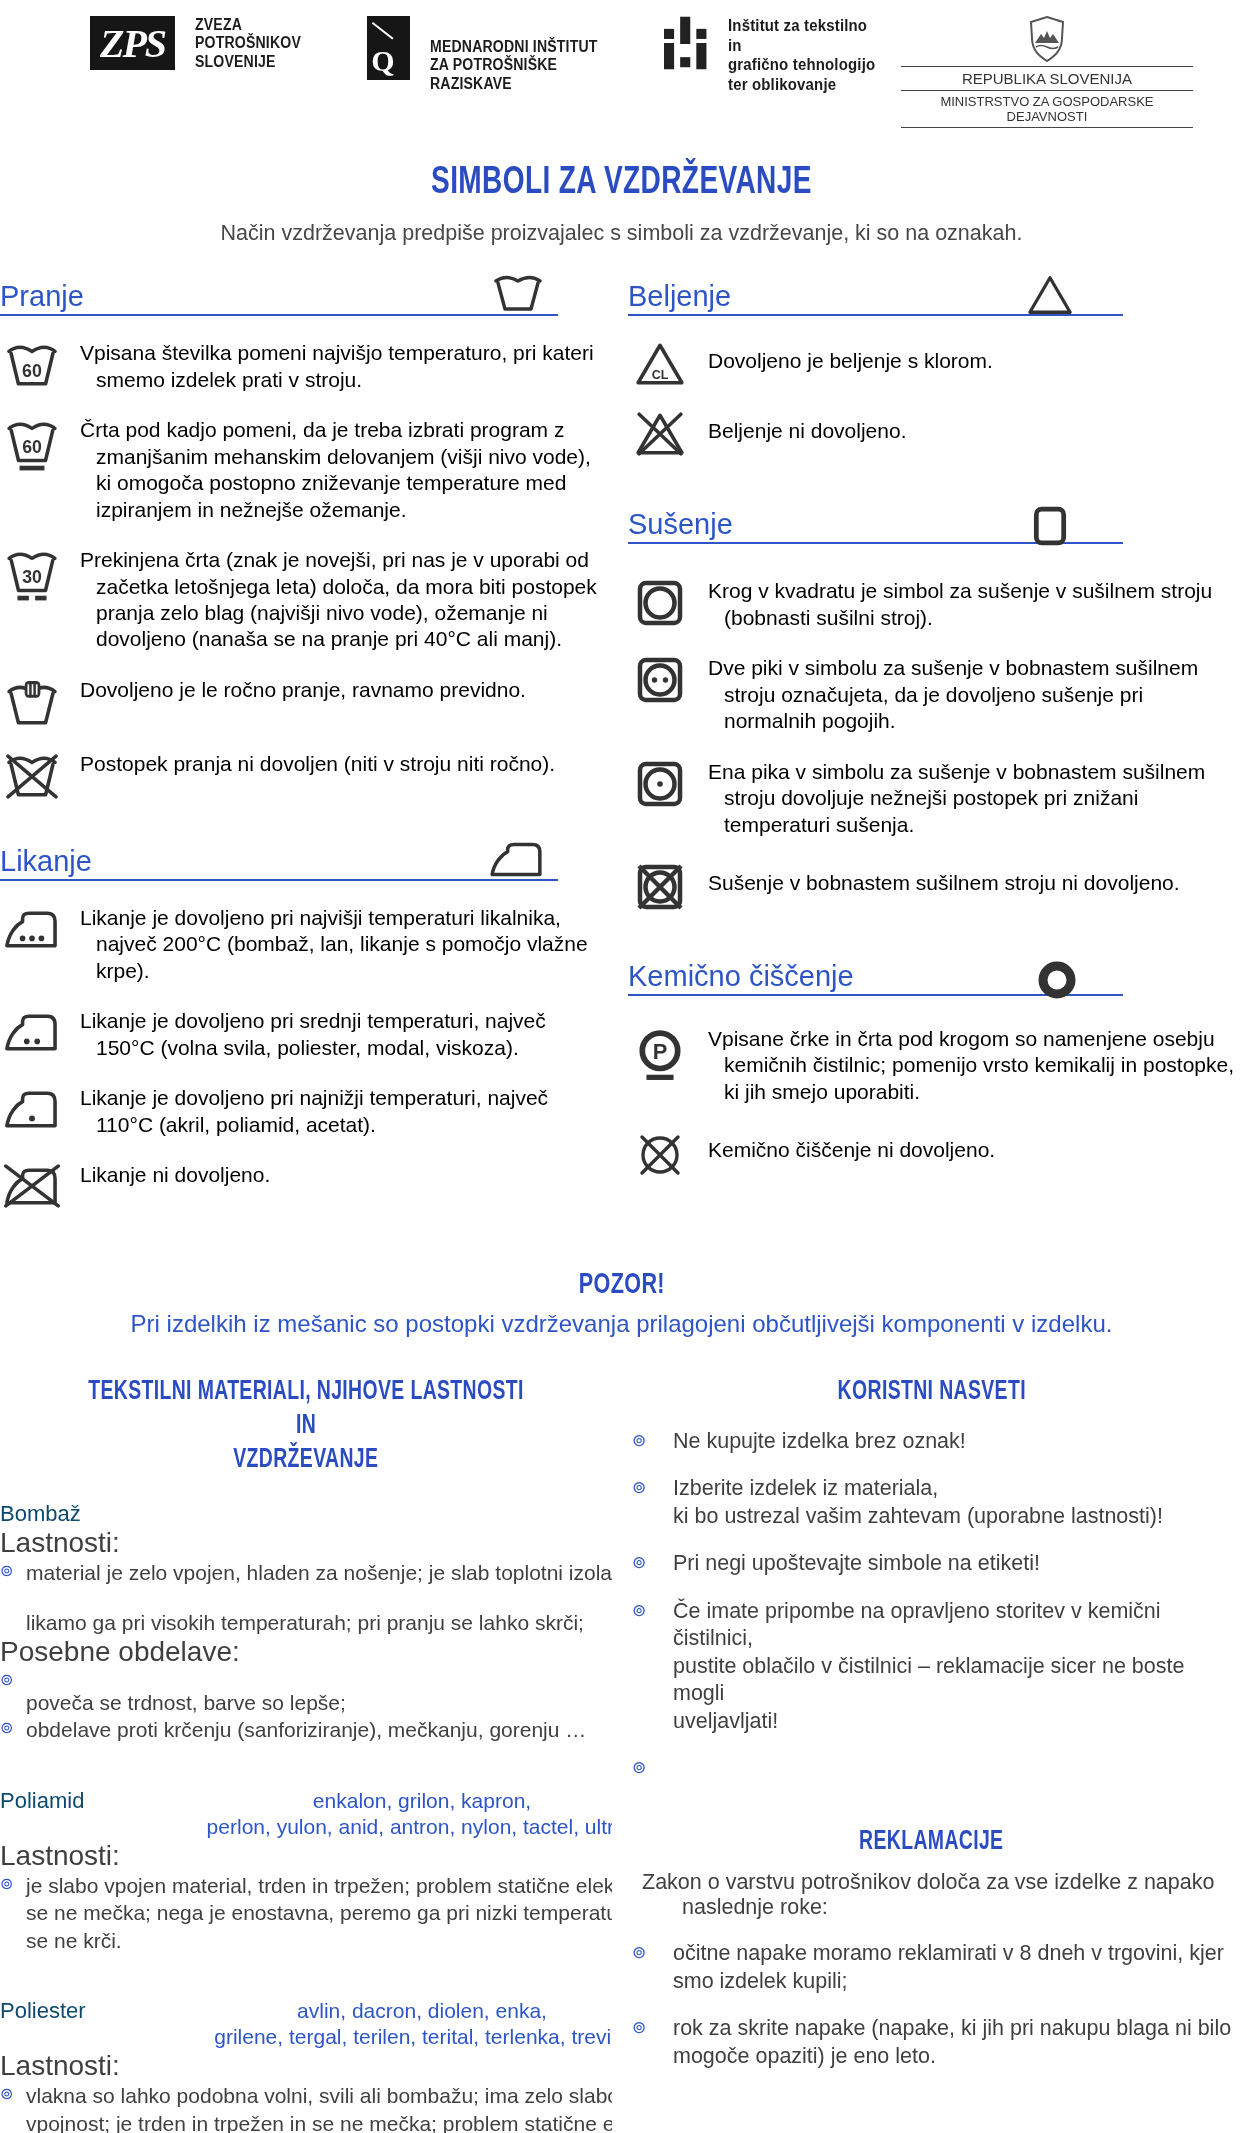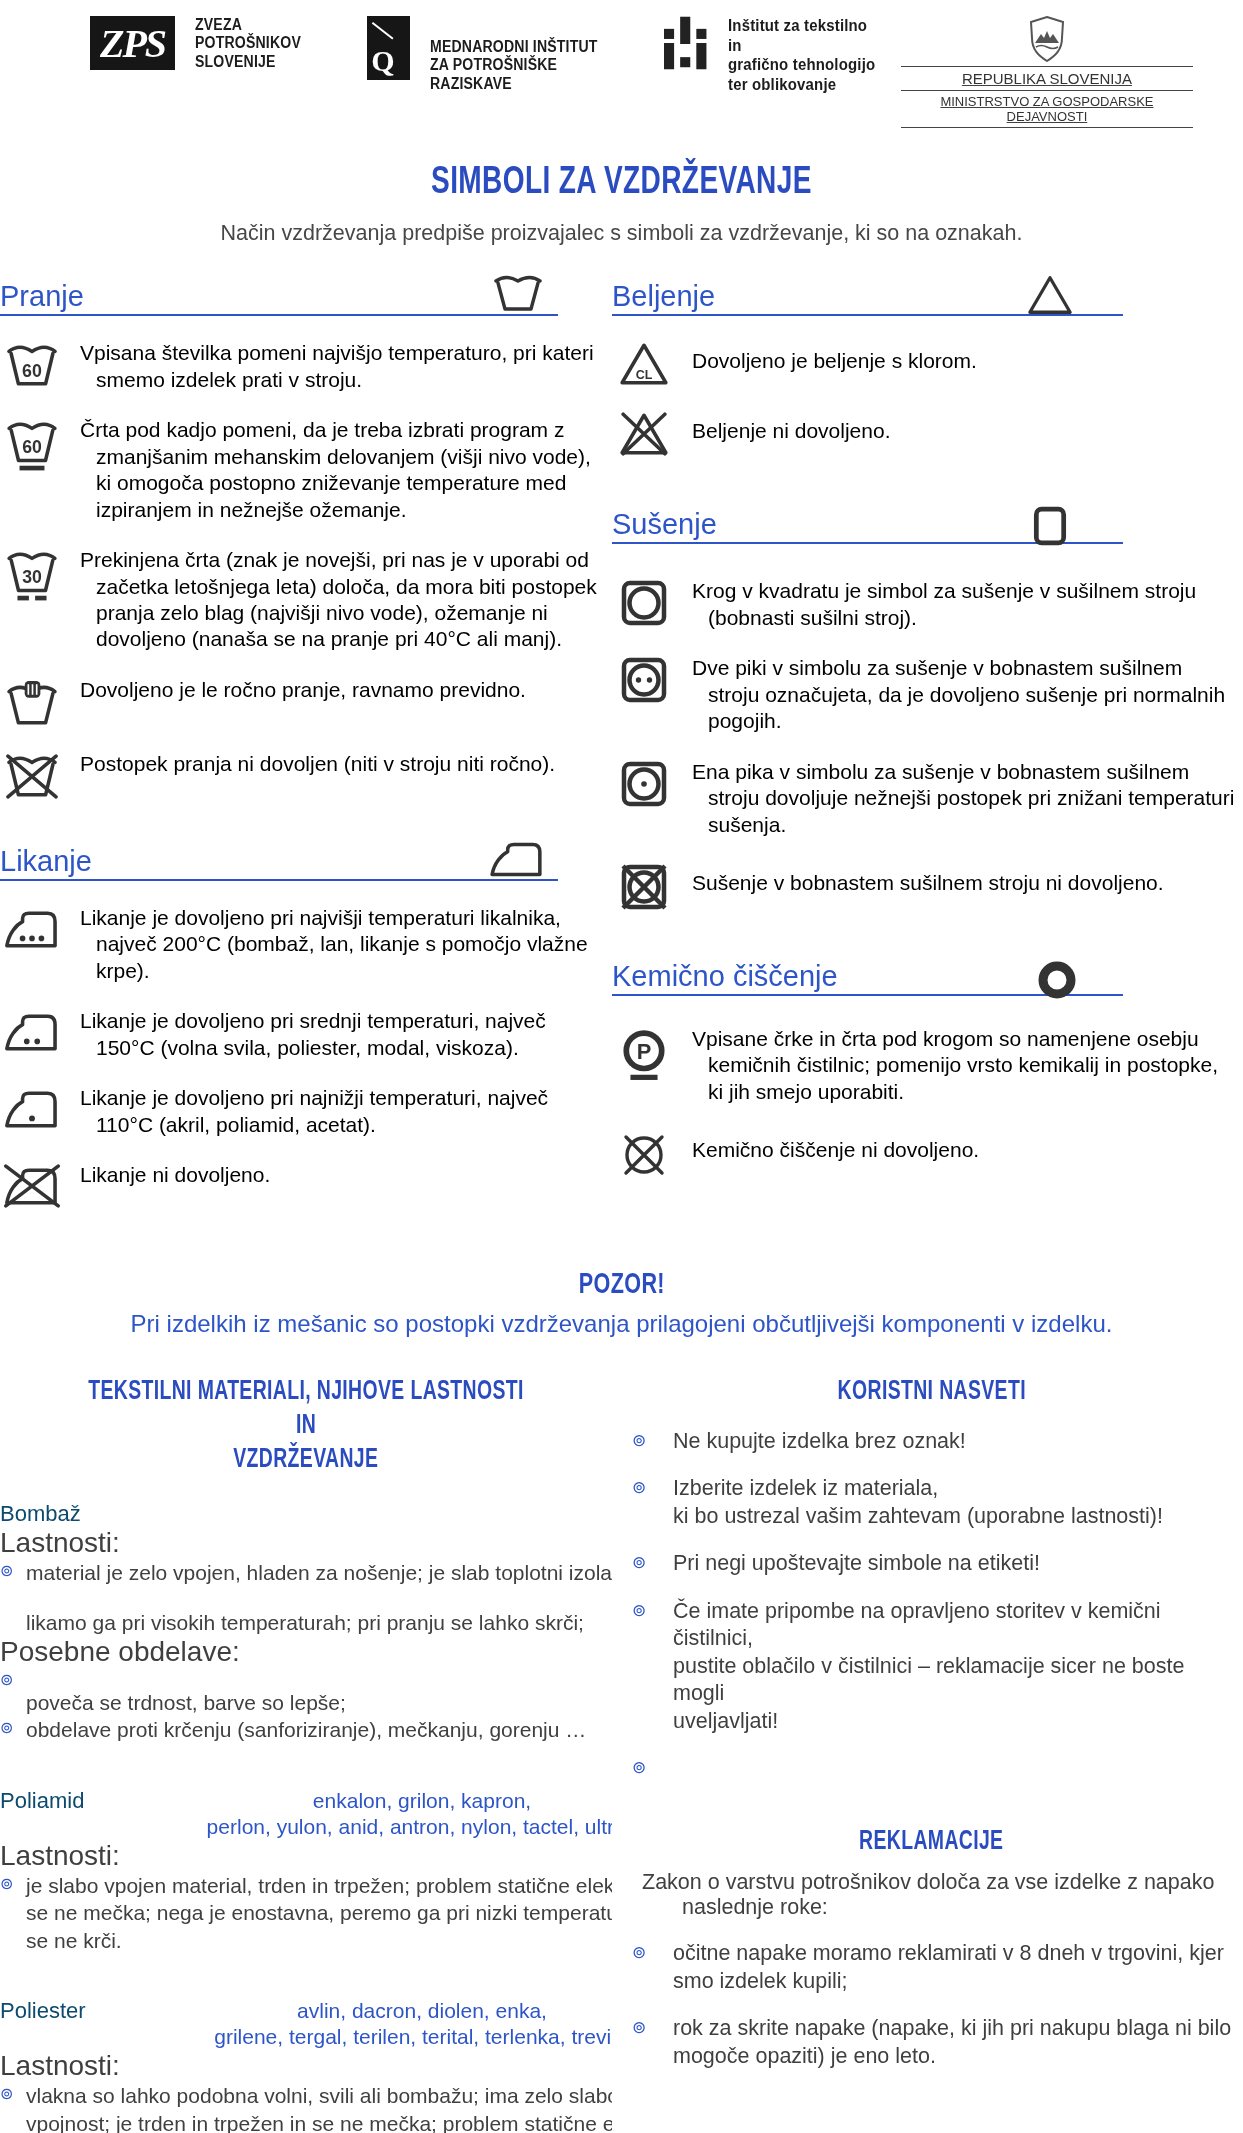--- a/index.html
+++ b/index.html
@@ -14,30 +14,30 @@
            font-style:italic;font-size:40px;letter-spacing:-2px;}
   .logo-label{font-weight:bold;font-size:16px;line-height:1.15;color:#1c1c1c;
               transform:scaleX(.88);transform-origin:left top;letter-spacing:.2px;}
   .logo-label.light{font-size:17px;}
   .q-box{background:#161616;width:44px;height:64px;position:relative;}
   .q-box span{position:absolute;left:4px;bottom:2px;color:#fff;font-weight:bold;font-size:30px;
               font-family:"Liberation Serif",serif;}
   .q-box i{position:absolute;left:6px;top:6px;width:26px;height:1.5px;background:#fff;
            transform:rotate(38deg);transform-origin:left top;}
   .gov{display:flex;flex-direction:column;align-items:center;}
-  .gov-lines{border-top:1.5px solid #444;margin-top:4px;text-decoration:underline;}
+  .gov-lines{border-top:1.5px solid #444;margin-top:4px;}
   .gov-l1{font-size:15px;color:#333;padding:3px 26px;border-bottom:1.5px solid #444;text-align:center;}
   .gov-l2{font-size:13px;color:#333;padding:3px 2px;border-bottom:1.5px solid #444;text-align:center;}
   
   .center{text-align:center;}
   .cond{display:inline-block;font-weight:bold;transform:scaleX(.72);letter-spacing:.5px;}
   .doc-title{margin-top:30px;font-size:39px;color:#2b4cc0;}
   .intro{margin-top:14px;font-size:21.5px;color:#474747;line-height:1.6;}
   
-  .cols{display:grid;grid-template-columns:606px 1fr;column-gap:6px;margin-top:30px;}
+  .cols{display:grid;grid-template-columns:606px 1fr;column-gap:22px;margin-top:30px;}
   .sec-head{position:relative;border-bottom:2.5px solid #2d55c8;padding-bottom:1px;margin-bottom:14px;}
   .sec-head .st{color:#2d55c8;font-size:29px;}
   .sec-head svg{position:absolute;bottom:1px;}
   .lcol .sec-head{margin-right:48px;}
   .rcol .sec-head{margin-right:120px;}
   .row{display:flex;gap:16px;margin:24px 0;}
   .sym{flex:none;width:64px;display:flex;justify-content:center;align-items:flex-start;padding-top:2px;}
   .rtxt{font-size:21px;line-height:1.26;color:#000000;padding-left:16px;text-indent:-16px;padding-right:2px;}
   .rcol .rtxt{padding-right:4px;}
   .s{fill:none;stroke:#333;stroke-width:3.4px;stroke-linejoin:round;stroke-linecap:round;}

